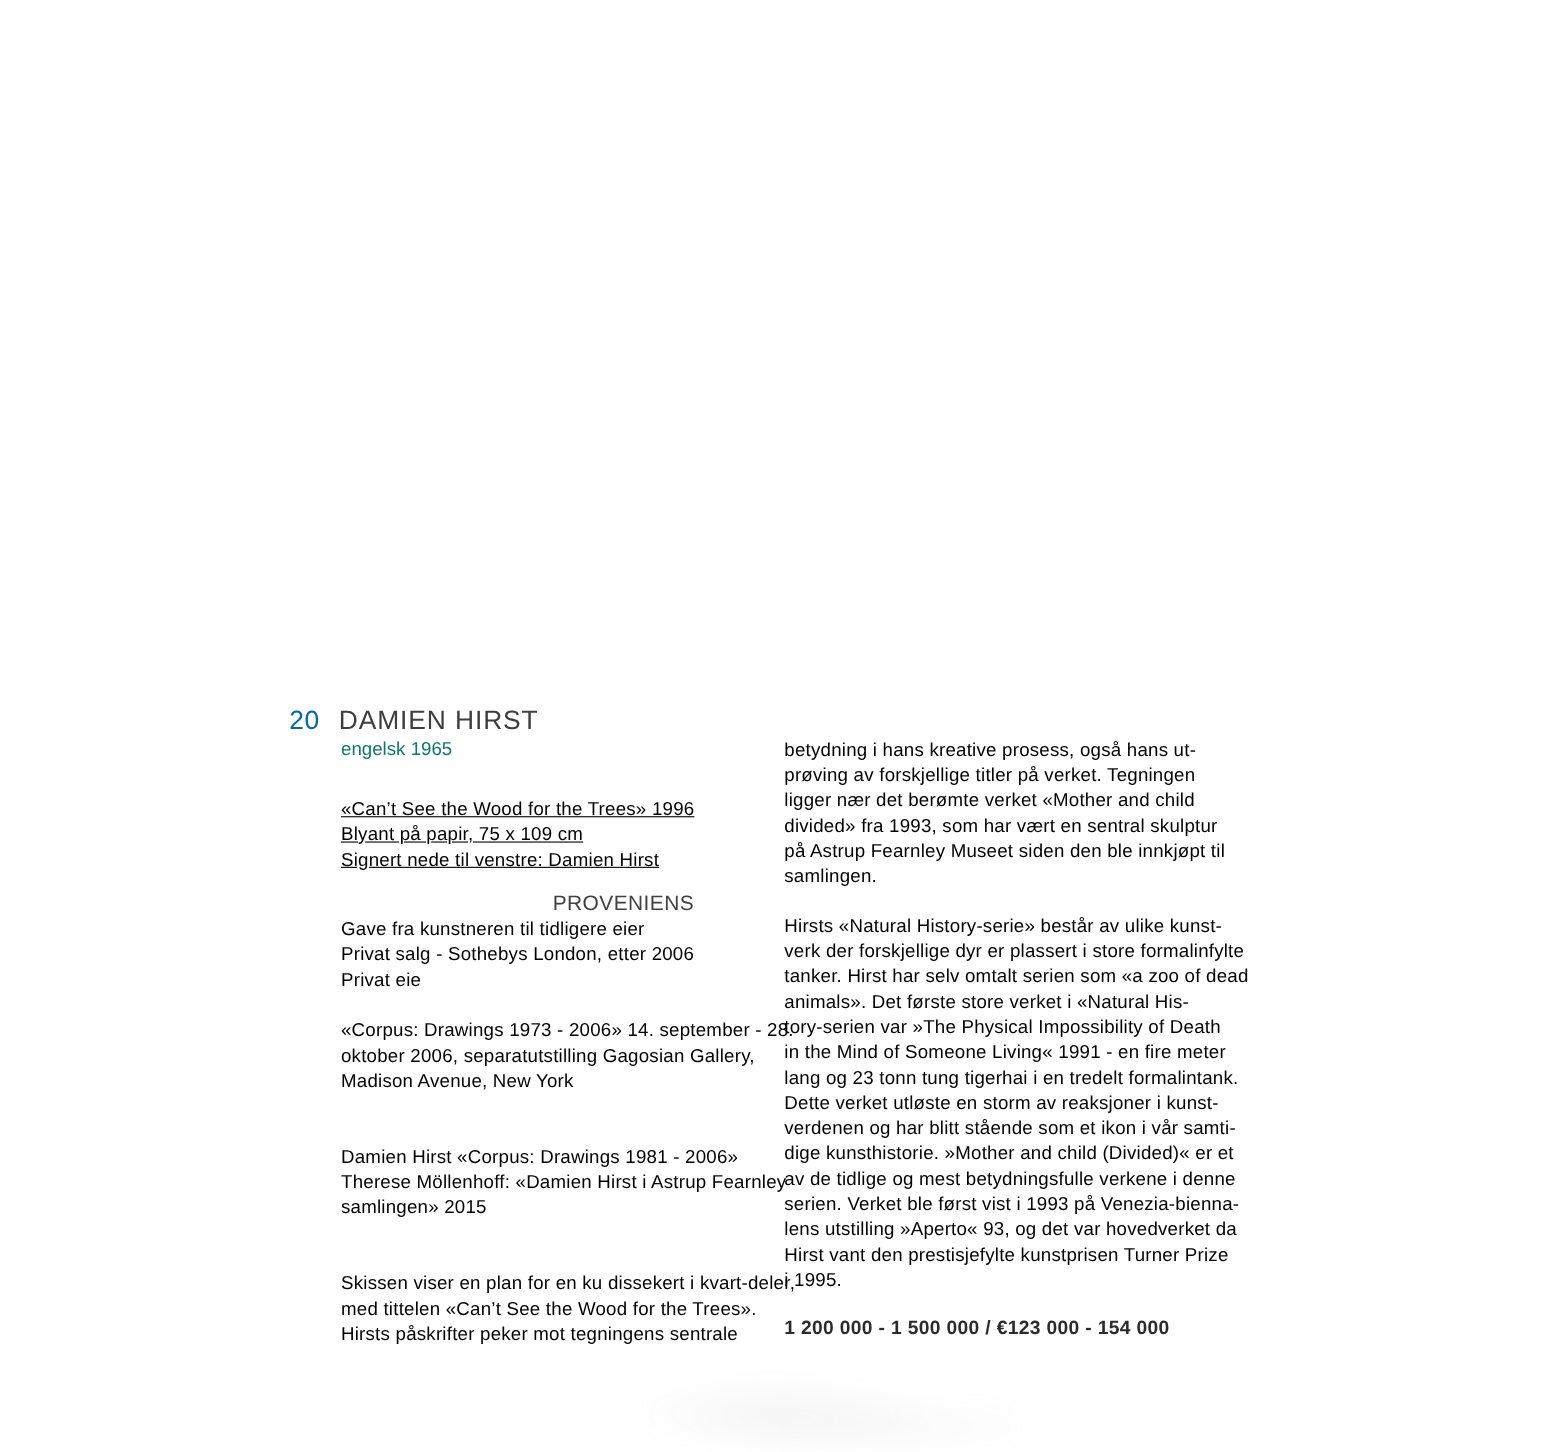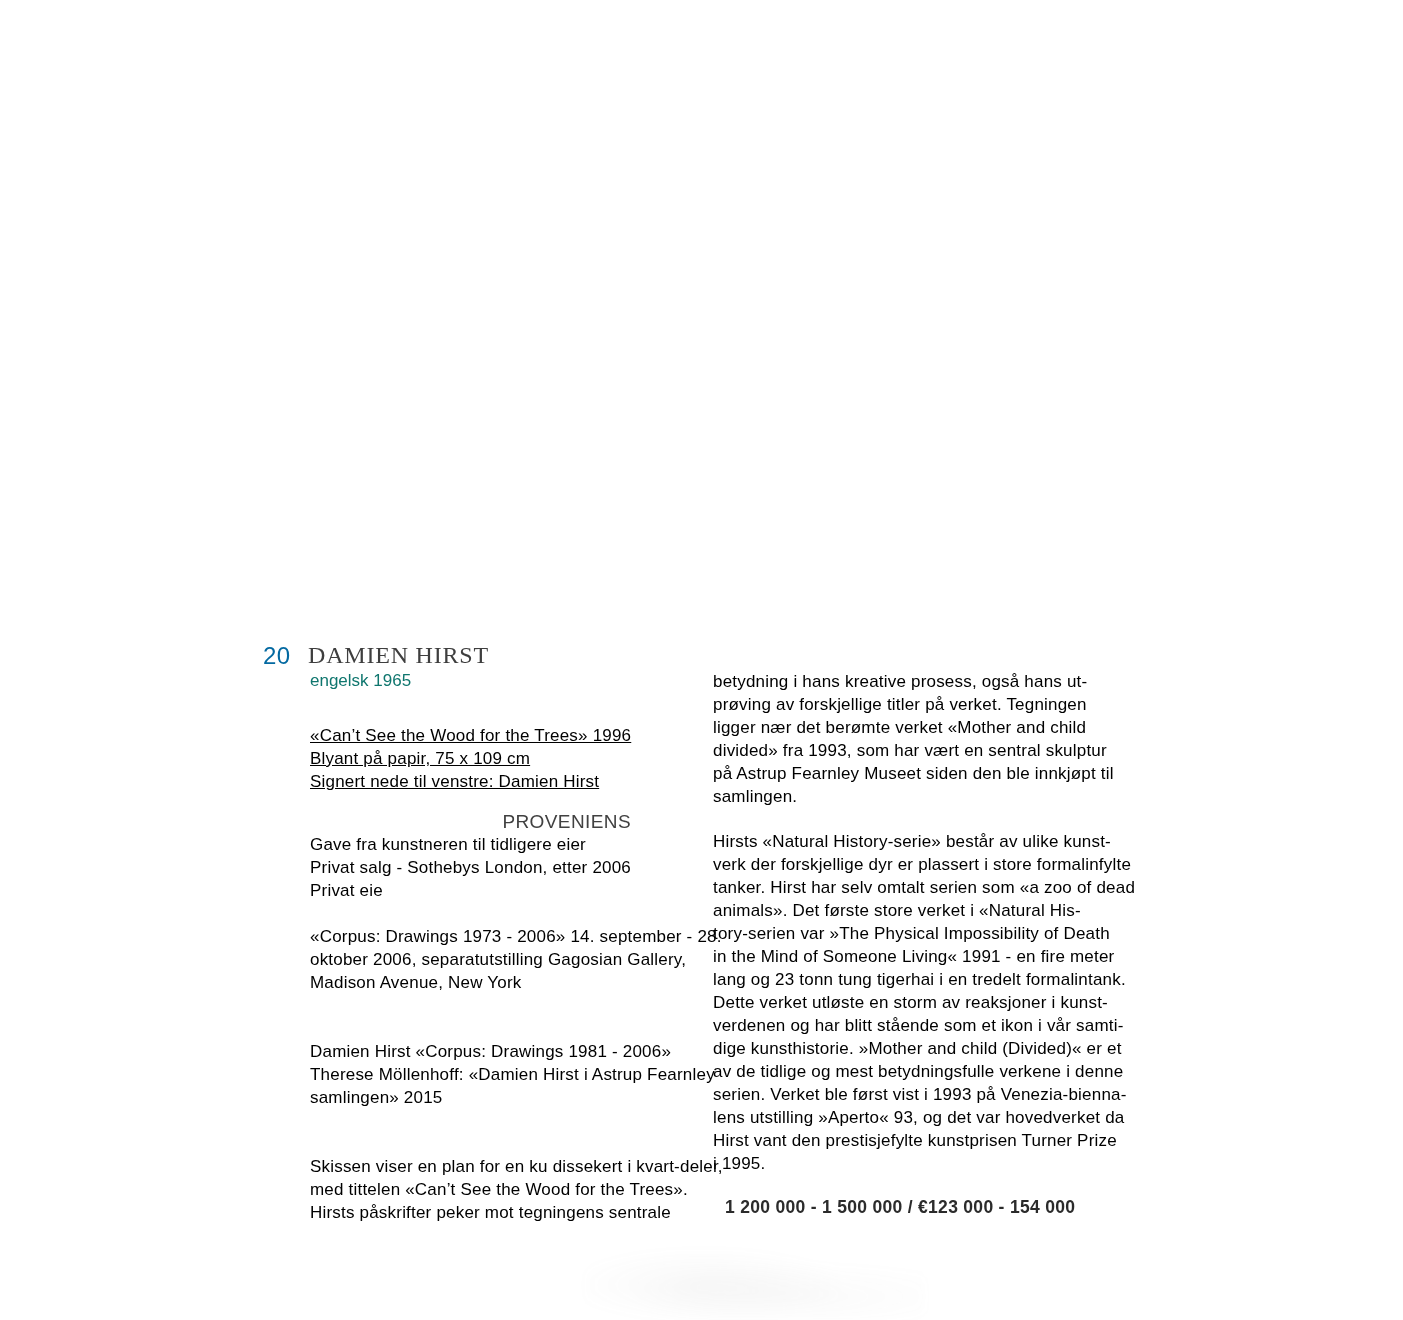--- a/index.html
+++ b/index.html
@@ -21,21 +21,20 @@
     left: 263px; top: 642px;
     font-size: 24px;
     letter-spacing: 0.5px;
     color: #0369a1;
   }
   .artist-name {
     left: 308px; top: 642px;
     font-size: 24px;
     letter-spacing: 0.8px;
     color: #3e3e3e;
-    font-family: Liberation Serif, serif;
   }
   .artist-details {
     left: 310px; top: 671px;
     font-size: 17px;
     color: #0f766e;
   }
 
   .textblock {
     font-size: 17px;
     line-height: 23px;
@@ -61,21 +60,20 @@
   .essay-p1 { left: 713px; top: 670px; }
   .essay-p2 { left: 713px; top: 830px; }
 
   .estimate {
     left: 713px; top: 1197px;
     font-size: 17.5px;
     font-weight: 700;
     letter-spacing: 0.3px;
     color: #2b2b2b;
     white-space: pre;
-    margin-left: 12px;
   }
 
   .artwork-photo-top-edge {
     left: 585px; top: 1242px;
     width: 340px; height: 78px;
     background:
       radial-gradient(ellipse 60% 70% at 35% 55%, rgba(120,120,120,0.055), rgba(120,120,120,0.0) 70%),
       radial-gradient(ellipse 70% 60% at 65% 70%, rgba(140,140,140,0.04), rgba(140,140,140,0.0) 75%);
     filter: blur(4px);
     border-radius: 40% 45% 10% 10%;

